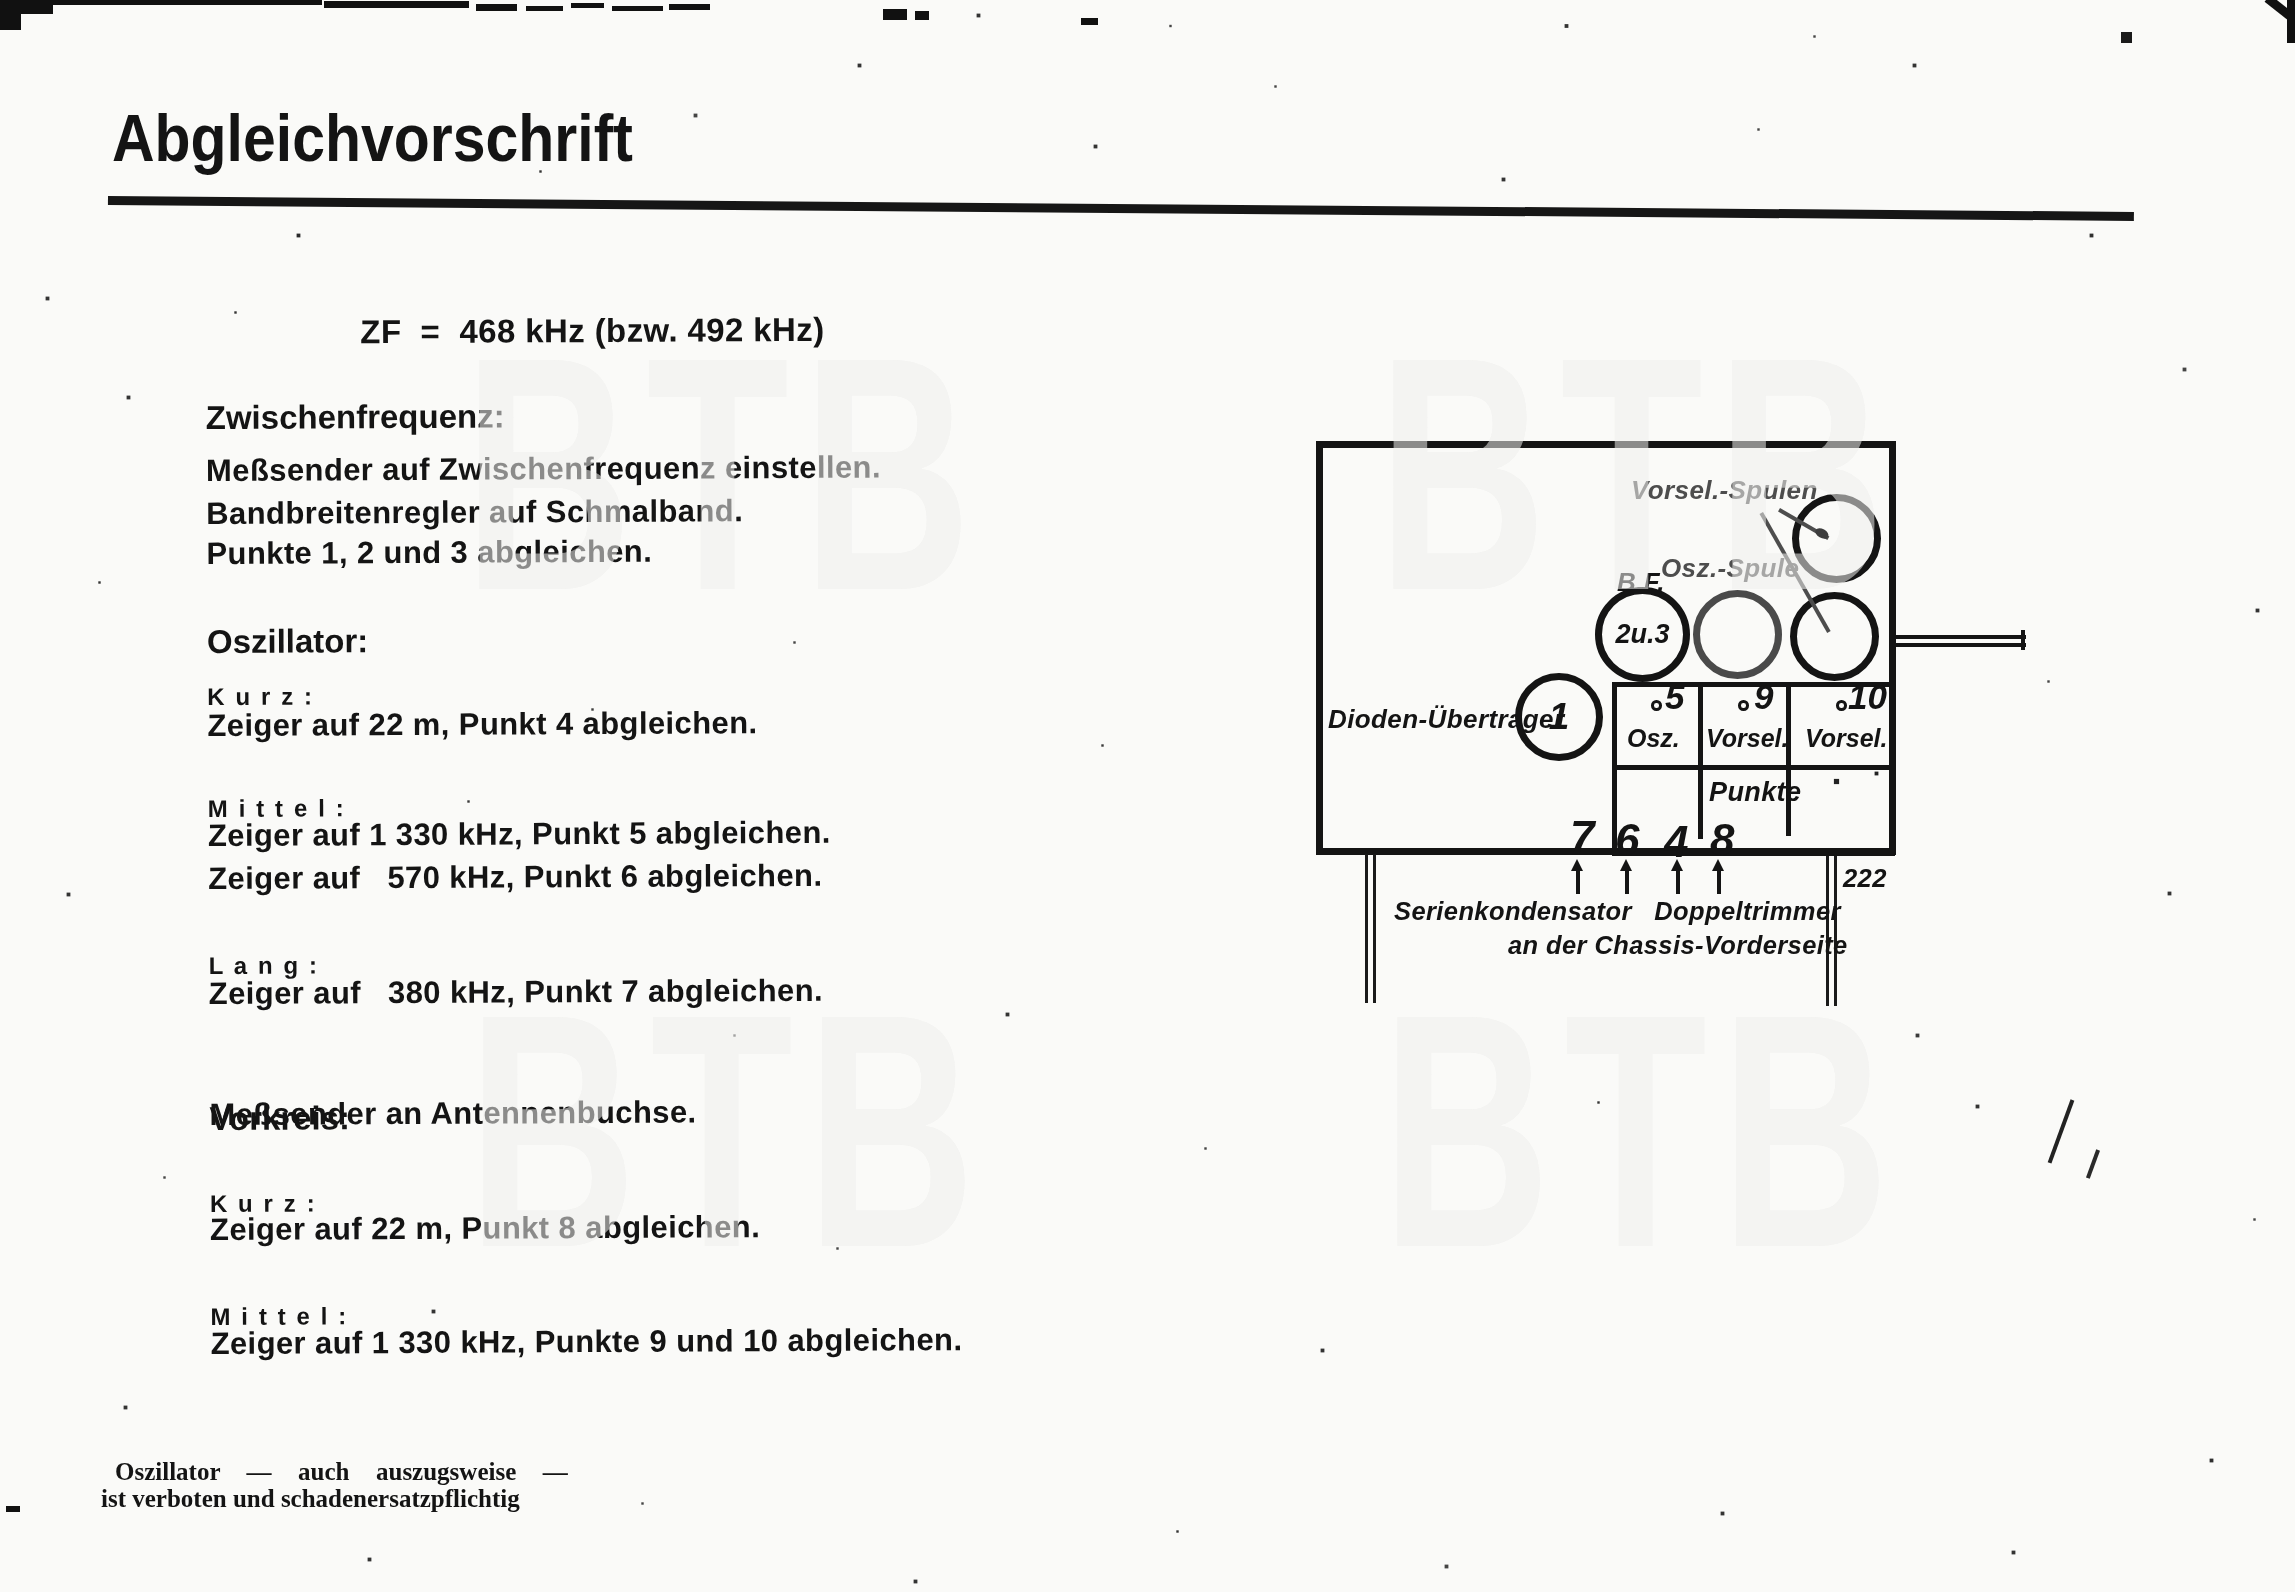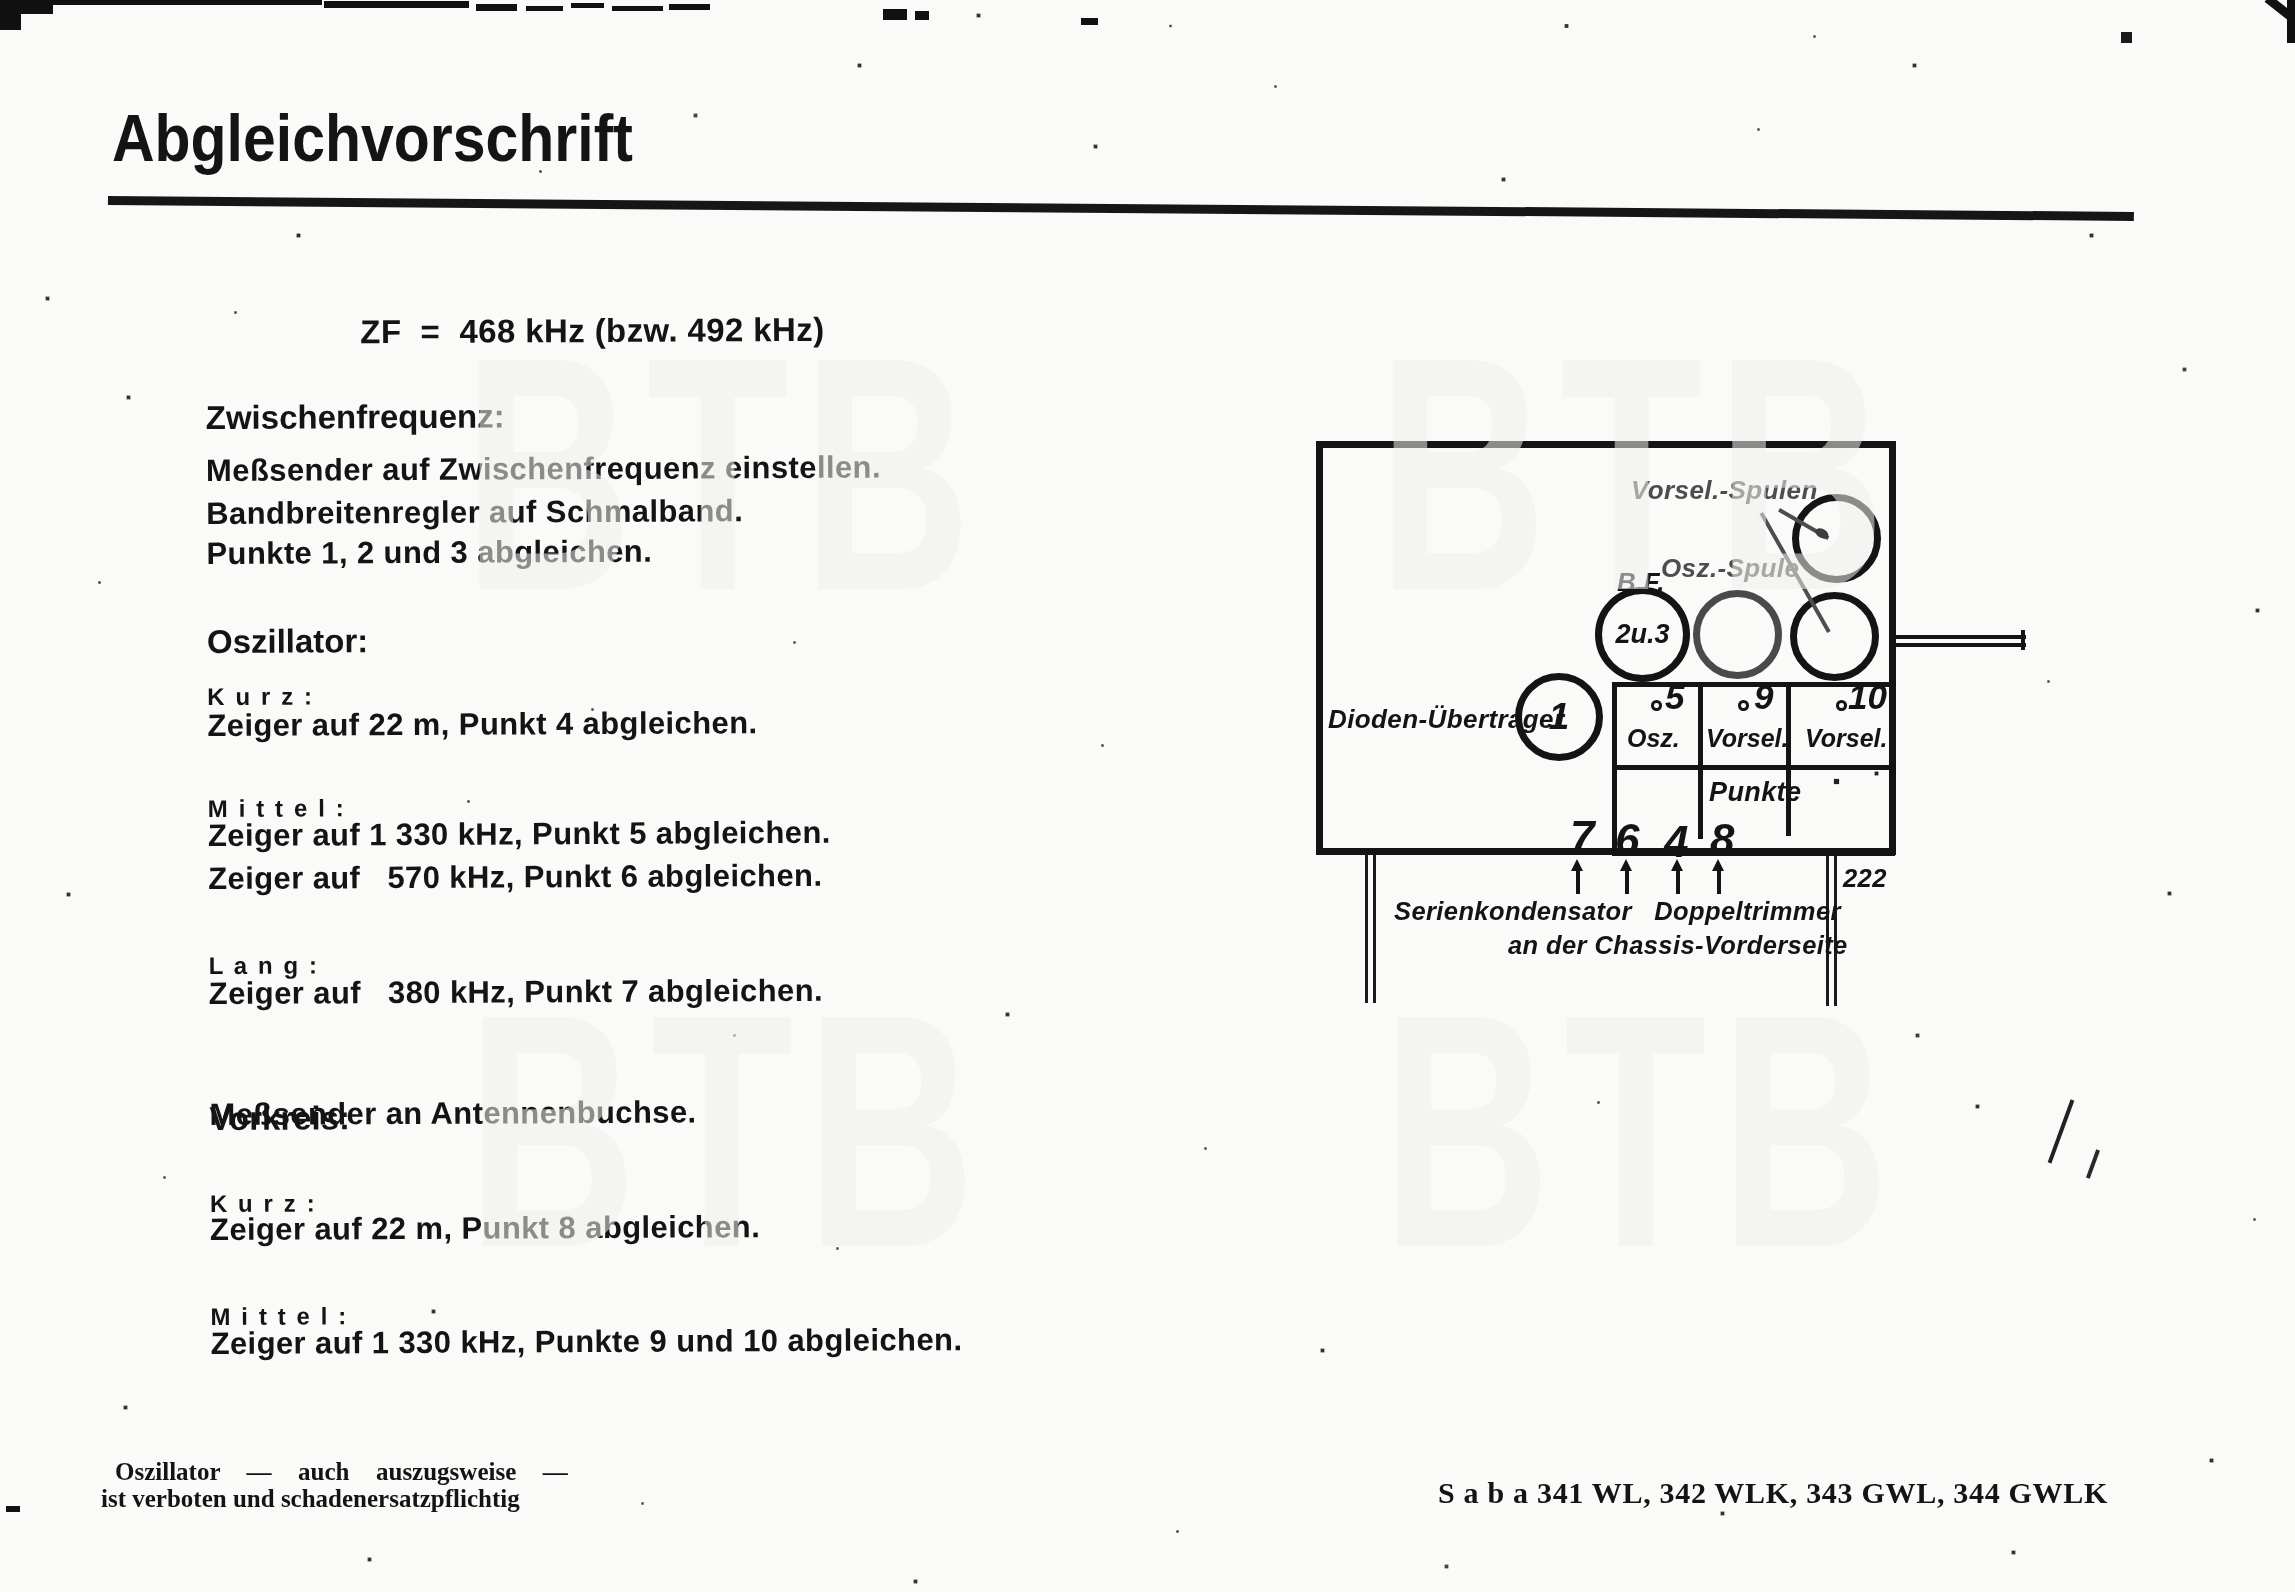--- a/index.html
+++ b/index.html
@@ -194,21 +194,20 @@
     <div class="arrowbody" style="left:1676px;top:870px;"></div>
     <div class="arrowhead" style="left:1712px;top:859px;"></div>
     <div class="arrowbody" style="left:1717px;top:870px;"></div>
 
     <div class="dlabel" style="left:1843px;top:864px;font-size:25.5px;">222</div>
     <div class="dlabel" style="left:1394px;top:897px;font-size:25.5px;">Serienkondensator   Doppeltrimmer</div>
     <div class="dlabel" style="left:1508px;top:931px;font-size:25.5px;">an der Chassis-Vorderseite</div>
 
     <div id="f1" class="abs serif">Oszillator  —  auch  auszugsweise  —</div>
     <div id="f2" class="abs serif">ist verboten und schadenersatzpflichtig</div>
-    <div id="fr" class="abs serif">S a b a 341 WL, 342 WLK, 343 GWL, 344 GWLK</div>
 
     <div>
       <div class="mark" style="left:0;top:0;width:322px;height:5px;"></div>
       <div class="mark" style="left:324px;top:1.4px;width:145px;height:6.4px;"></div>
       <div class="mark" style="left:476px;top:3.5px;width:41px;height:7px;"></div>
       <div class="mark" style="left:526px;top:5.7px;width:37px;height:5.7px;"></div>
       <div class="mark" style="left:571px;top:2.8px;width:33px;height:5px;"></div>
       <div class="mark" style="left:612px;top:6.4px;width:51px;height:4.3px;"></div>
       <div class="mark" style="left:669px;top:3.5px;width:41px;height:6.4px;"></div>
       <div class="mark" style="left:0;top:0;width:53px;height:14px;"></div>

